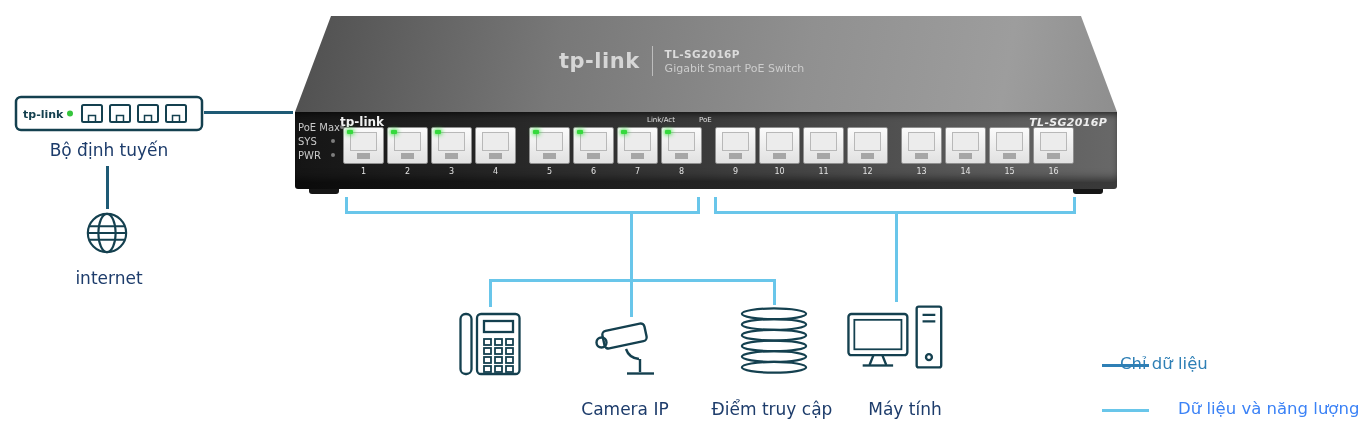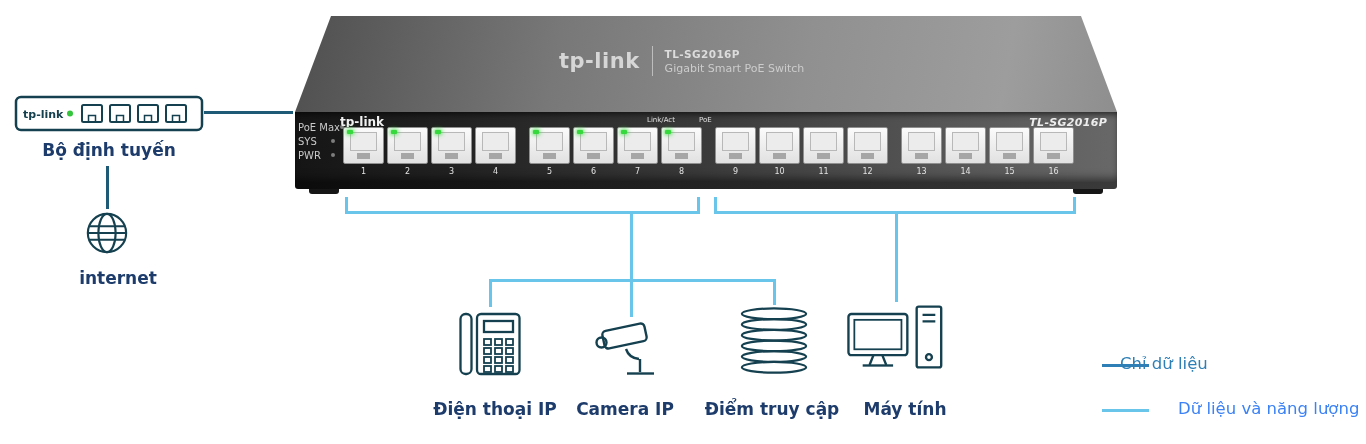--- a/index.html
+++ b/index.html
@@ -1,20 +1,20 @@
 <!DOCTYPE html>
 <html><head>
 <meta charset="utf-8">
 <style>
   * { margin:0; padding:0; box-sizing:border-box; }
   html,body { background:#ffffff; }
   body { font-family:"DejaVu Sans","Liberation Sans",sans-serif; }
   .canvas { position:relative; width:1366px; height:444px; background:#fff; overflow:hidden; }
 
-  .caption { position:absolute; color:#1d3c6b; font-size:17px; text-align:center; line-height:22px;font-weight:bold; }
+  .caption { position:absolute; color:#1d3c6b; font-size:17px; text-align:center; line-height:22px; }
 
   
   .hline { position:absolute; height:3px; }
   .vline { position:absolute; width:3px; }
   .dark  { background:#1e5a75; }
   .light { background:#69c6ea; }
 
   
   .icon { position:absolute; color:#14404f; }
   .icon svg { display:block; }
@@ -93,21 +93,21 @@
 
   <div class="icon" style="left:84px; top:210px;">
     <svg width="46" height="46" viewBox="0 0 48 48" fill="none" stroke="currentColor" stroke-width="2.2">
       <circle cx="24" cy="24" r="20"></circle>
       <ellipse cx="24" cy="24" rx="9" ry="20"></ellipse>
       <line x1="6" y1="17" x2="42" y2="17"></line>
       <line x1="4" y1="24" x2="44" y2="24"></line>
       <line x1="6" y1="31" x2="42" y2="31"></line>
     </svg>
   </div>
-  <div class="caption" style="left:23px; top:267px; width:190px;">internet</div>
+  <div class="caption" style="left:14px; top:267px; width:190px;">internet</div>
 
   <div class="switch">
     <div class="switch-top">
       <div class="top-text">
         <span class="top-logo">tp-link</span>
         <span class="top-sep"></span>
         <span>
           <div class="top-model">TL-SG2016P</div>
           <div class="top-sub">Gigabit Smart PoE Switch</div>
         </span>
@@ -293,21 +293,20 @@
       <rect x="2.5" y="10" width="60" height="42" rx="3"></rect>
       <rect x="8.5" y="16" width="48" height="30" stroke-width="1.8"></rect>
       <path d="M28 52 l-4 10 M37 52 l4 10"></path>
       <path d="M17 62.5 h31"></path>
       <rect x="72" y="2.5" width="25" height="62" rx="2"></rect>
       <path d="M78 11 h13 M78 17.5 h13"></path>
       <circle cx="84.5" cy="54" r="3"></circle>
     </svg>
   </div>
 
-  <div class="caption" style="left:425px; top:398px; width:140px;">Điện thoại IP</div>
   <div class="caption" style="left:558px; top:398px; width:134px;">Camera IP</div>
   <div class="caption" style="left:698px; top:398px; width:148px;">Điểm truy cập</div>
   <div class="caption" style="left:838px; top:398px; width:134px;">Máy tính</div>
 
   <div class="hline" style="left: 1102px; top: 364px; width: 47px; background: rgb(46, 127, 181);"></div>
   <div class="legend-label legend1" style="left:1120px; top:354px;">Chỉ dữ liệu</div>
 
   <div class="hline" style="left: 1102px; top: 409px; width: 47px; background: rgb(105, 198, 234);"></div>
   <div class="legend-label legend2" style="left:1178px; top:399px;">Dữ liệu và năng lượng</div>
 

